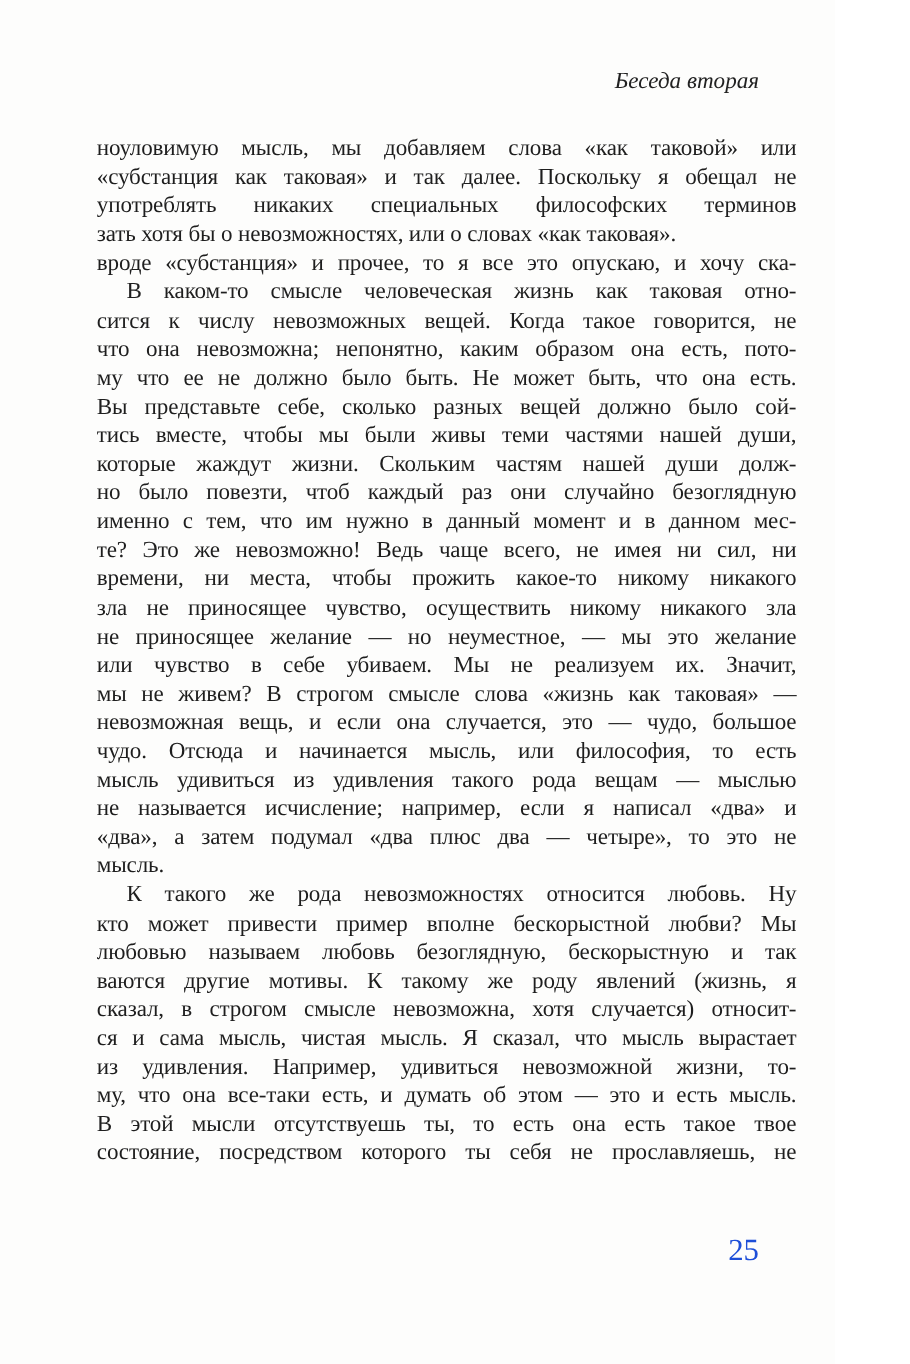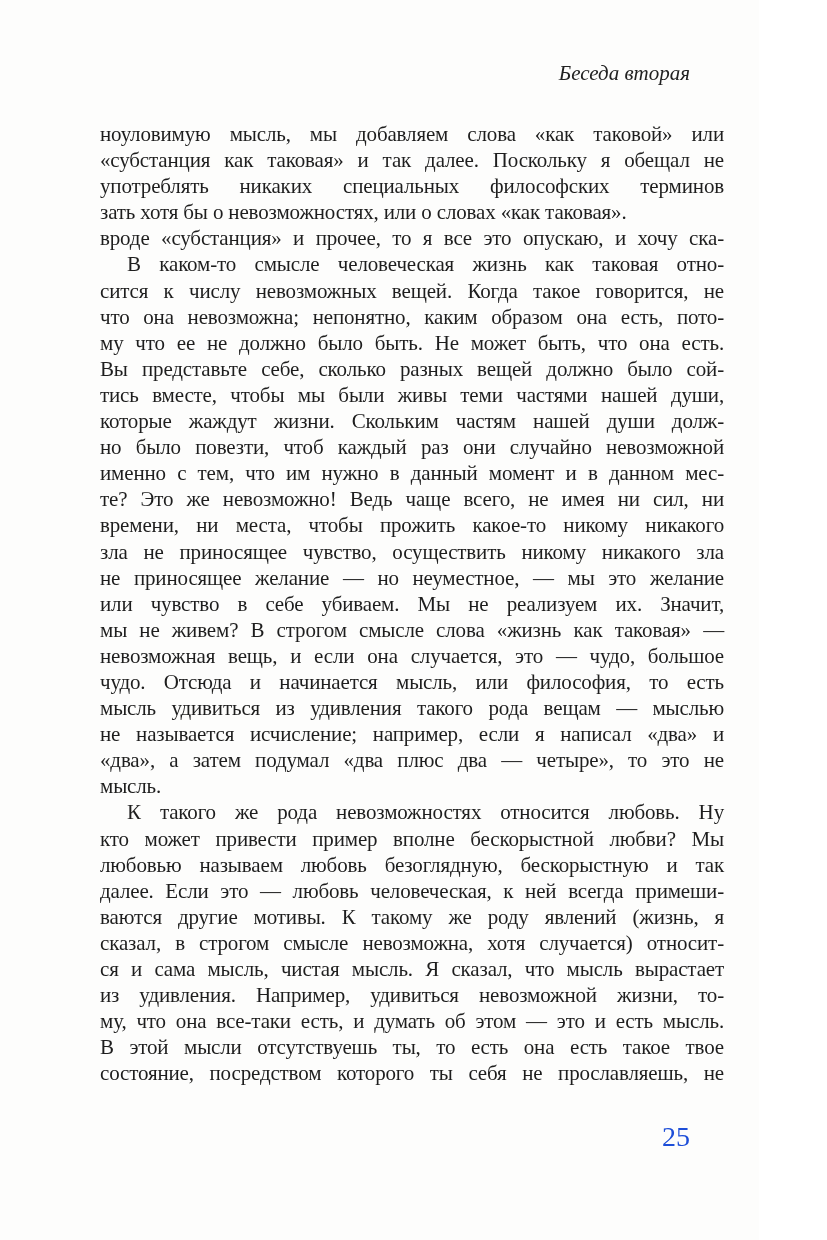--- a/index.html
+++ b/index.html
@@ -33,21 +33,20 @@
     width: 636px;
     font-size: 21px;
     line-height: 26.1px;
     letter-spacing: -0.15px;
   }
   .paragraph { margin: 0; padding: 0; }
   .line {
     text-align: justify;
     text-align-last: justify;
     white-space: normal;
-    margin-left: 12px;
   }
   .line.para-end {
     text-align-last: left;
   }
   .line.first-indent {
     padding-left: 27px;
   }
   .folio {
     position: absolute;
     top: 1122px;
@@ -72,40 +71,39 @@
         <div class="line">вроде «субстанция» и прочее, то я все это опускаю, и хочу ска-</div>
       </div>
       <div class="paragraph">
         <div class="line first-indent">В каком-то смысле человеческая жизнь как таковая отно-</div>
         <div class="line">сится к числу невозможных вещей. Когда такое говорится, не</div>
         <div class="line">что она невозможна; непонятно, каким образом она есть, пото-</div>
         <div class="line">му что ее не должно было быть. Не может быть, что она есть.</div>
         <div class="line">Вы представьте себе, сколько разных вещей должно было сой-</div>
         <div class="line">тись вместе, чтобы мы были живы теми частями нашей души,</div>
         <div class="line">которые жаждут жизни. Скольким частям нашей души долж-</div>
-        <div class="line">но было повезти, чтоб каждый раз они случайно невозможной</div>
+        <div class="line">но было повезти, чтоб каждый раз они случайно безоглядную</div>
         <div class="line">именно с тем, что им нужно в данный момент и в данном мес-</div>
         <div class="line">те? Это же невозможно! Ведь чаще всего, не имея ни сил, ни</div>
         <div class="line">времени, ни места, чтобы прожить какое-то никому никакого</div>
         <div class="line">зла не приносящее чувство, осуществить никому никакого зла</div>
         <div class="line">не приносящее желание — но неуместное, — мы это желание</div>
         <div class="line">или чувство в себе убиваем. Мы не реализуем их. Значит,</div>
         <div class="line">мы не живем? В строгом смысле слова «жизнь как таковая» —</div>
         <div class="line">невозможная вещь, и если она случается, это — чудо, большое</div>
         <div class="line">чудо. Отсюда и начинается мысль, или философия, то есть</div>
         <div class="line">мысль удивиться из удивления такого рода вещам — мыслью</div>
         <div class="line">не называется исчисление; например, если я написал «два» и</div>
         <div class="line">«два», а затем подумал «два плюс два — четыре», то это не</div>
         <div class="line para-end">мысль.</div>
       </div>
       <div class="paragraph">
         <div class="line first-indent">К такого же рода невозможностях относится любовь. Ну</div>
         <div class="line">кто может привести пример вполне бескорыстной любви? Мы</div>
         <div class="line">любовью называем любовь безоглядную, бескорыстную и так</div>
-        <div class="line">далее. Если это — любовь человеческая, к ней всегда примеши-</div>
         <div class="line">ваются другие мотивы. К такому же роду явлений (жизнь, я</div>
         <div class="line">сказал, в строгом смысле невозможна, хотя случается) относит-</div>
         <div class="line">ся и сама мысль, чистая мысль. Я сказал, что мысль вырастает</div>
         <div class="line">из удивления. Например, удивиться невозможной жизни, то-</div>
         <div class="line">му, что она все-таки есть, и думать об этом — это и есть мысль.</div>
         <div class="line">В этой мысли отсутствуешь ты, то есть она есть такое твое</div>
         <div class="line">состояние, посредством которого ты себя не прославляешь, не</div>
       </div>
     </div>
 

